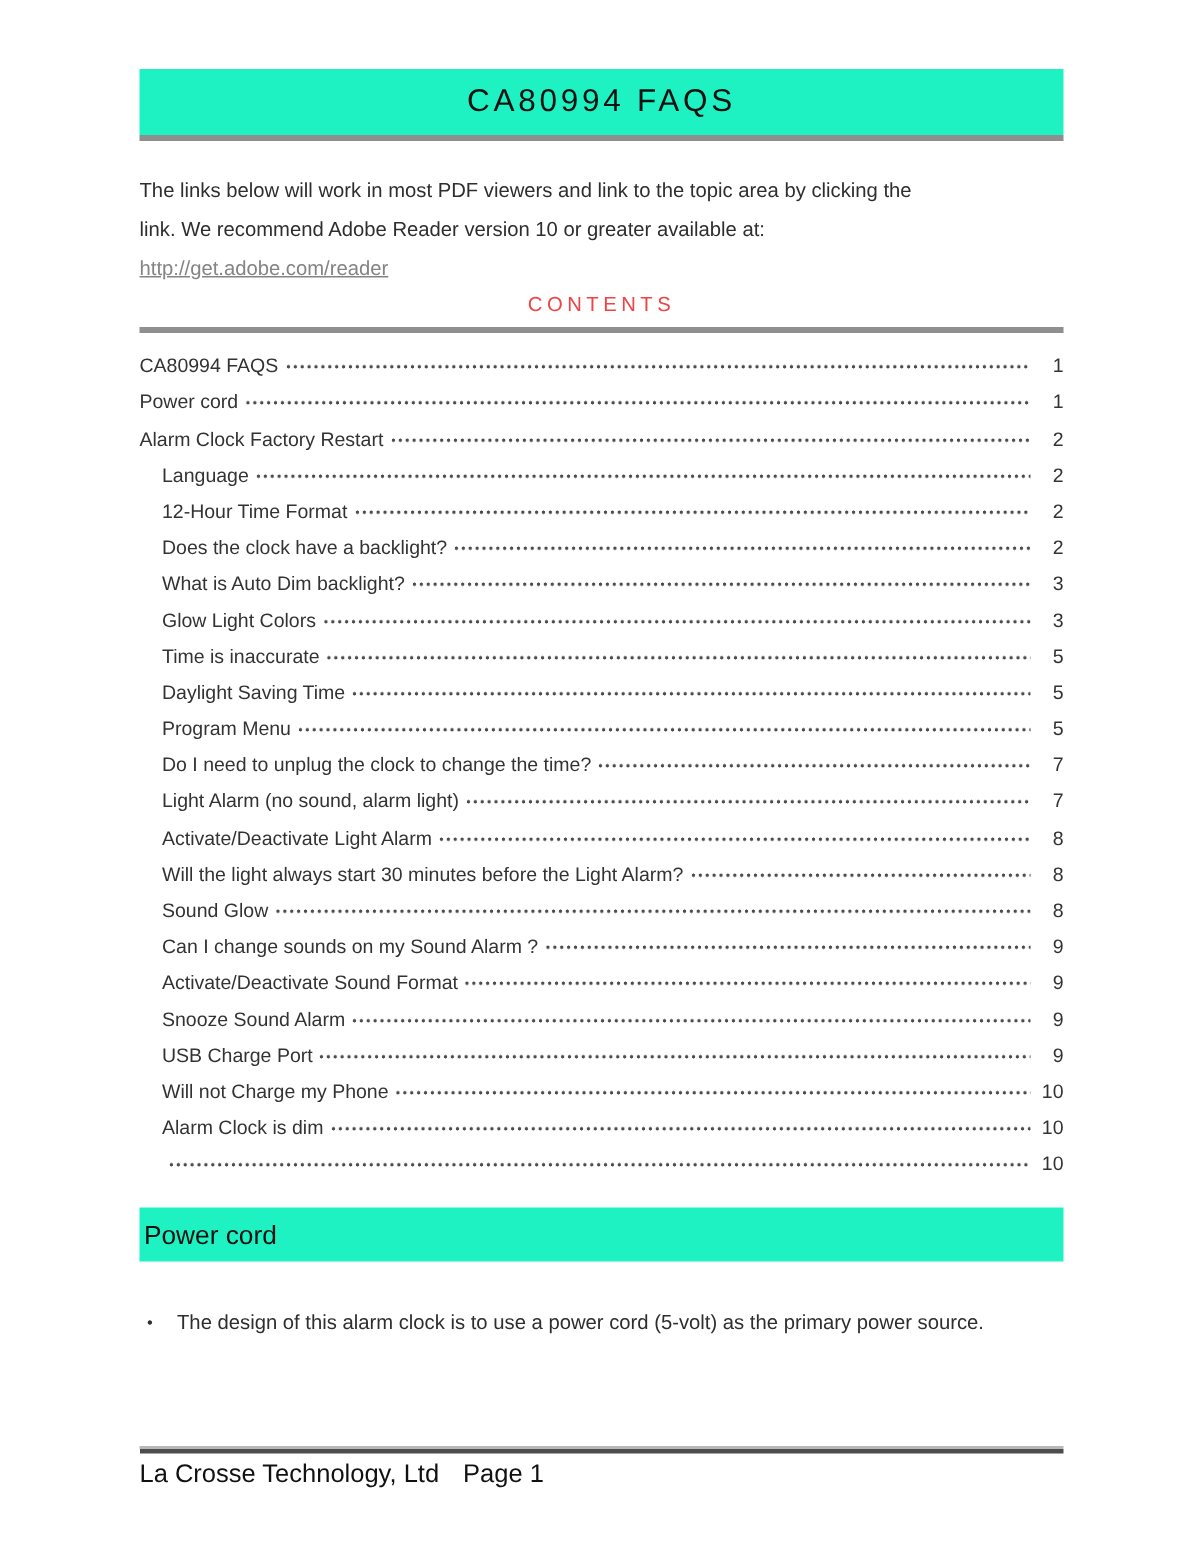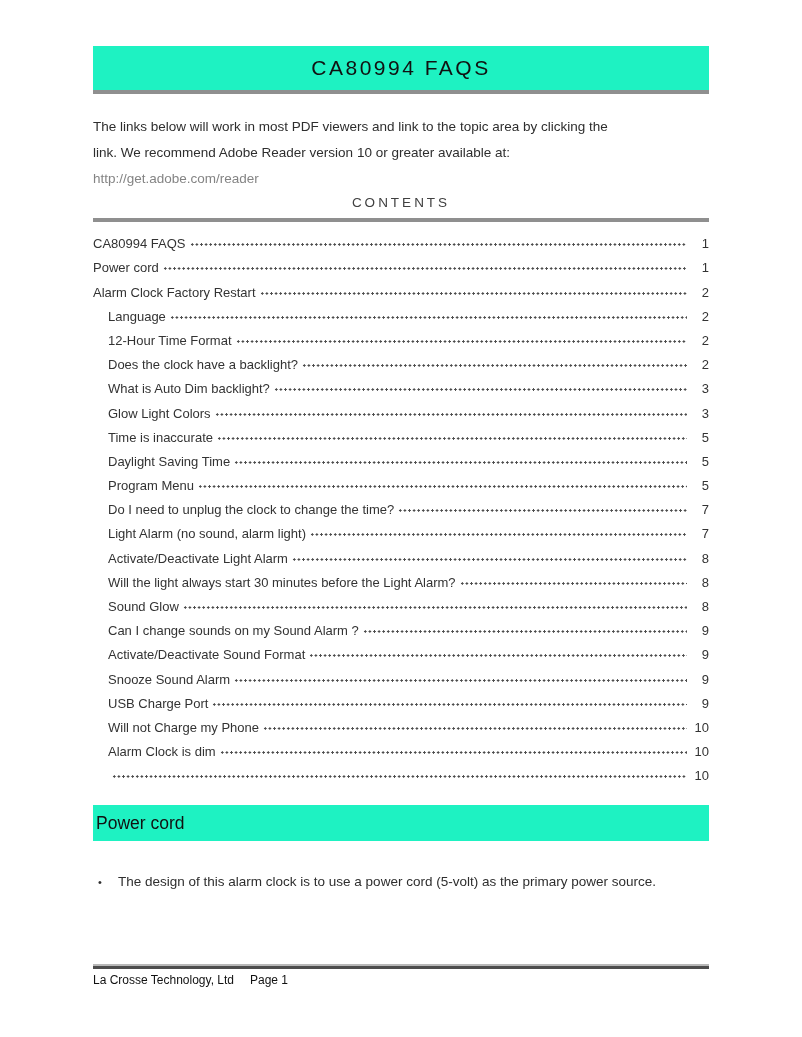--- a/index.html
+++ b/index.html
@@ -36,27 +36,28 @@
   }
 
   
   .intro { margin-top: 20px; font-size: 13.5px; color: #2e2e2e; }
   .intro-line { display: block; line-height: 26px; }
   .adobe-link {
     display: inline-block;
     line-height: 26px;
     font-size: 13.5px;
     color: #848484;
+    text-decoration: underline;
     cursor: pointer;
   }
 
   
   .contents-heading {
     text-align: center;
-    color: #404040;
+    color: #ef4444;
     font-size: 13.5px;
     letter-spacing: 3px;
     line-height: 22px;
     margin-bottom: 4px;
   }
 
   
   .toc { margin-top: 7px; }
   .toc-row {
     display: flex;
@@ -122,21 +123,21 @@
   }
   .rule-footer {
     border-top: 2px solid #b8b8b8;
     height: 5px;
     background: #4d4d4d;
     background-clip: content-box;
     padding-top: 0;
   }
   .footer-text {
     margin-top: 4px;
-    font-size: 12px;
+    font-size: 17px;
     color: #111111;
   }
   .footer-page { margin-left: 16px; }
 </style>
 </head>
 <body>
 
 <div class="page">
 
   <div class="title-bar">

